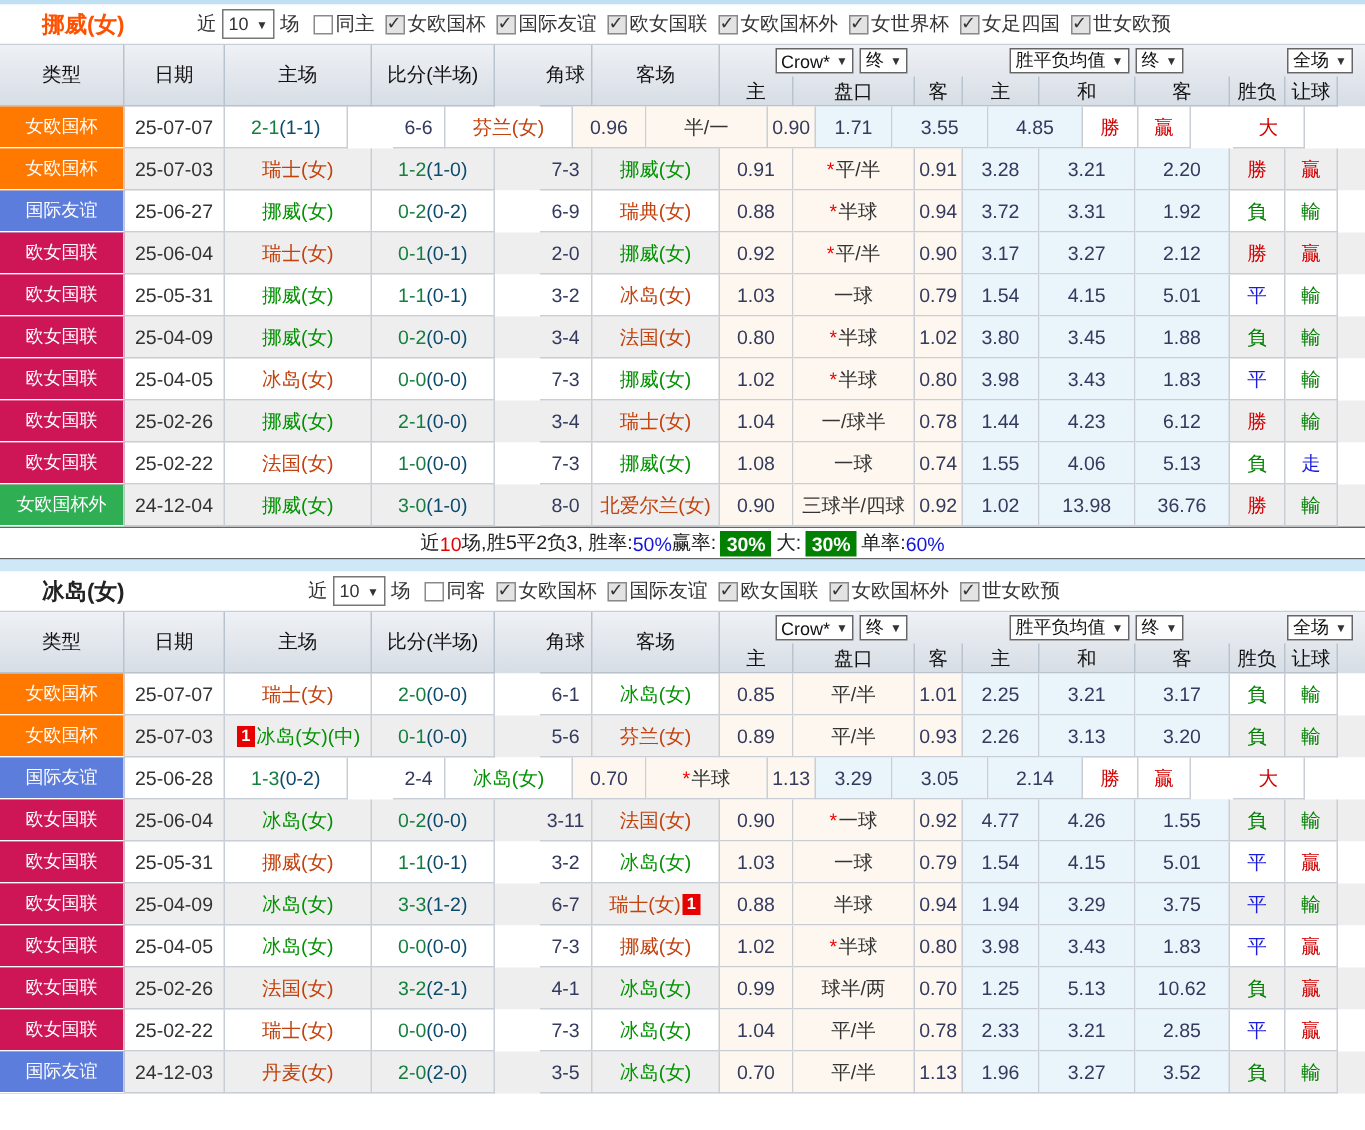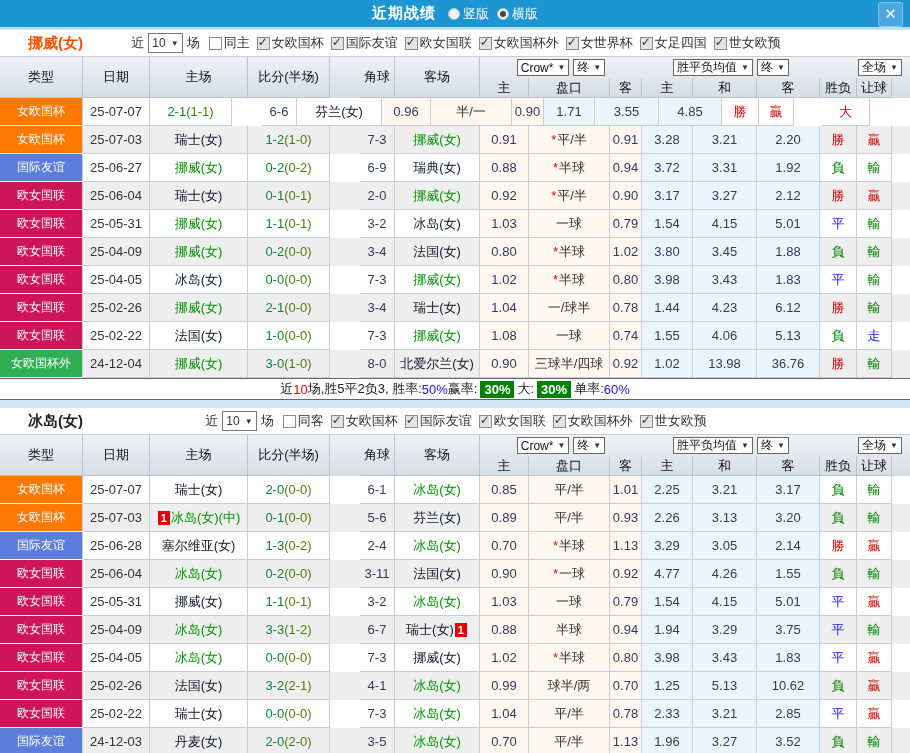--- a/index.html
+++ b/index.html
@@ -32,24 +32,24 @@
   .grid-row{display:flex;height:28px;box-sizing:border-box;background:#fff;}
   .grid-row.alt{background:#eeeeee;}
   .cell{box-sizing:border-box;border-right:1px solid #c9ced6;border-bottom:1px solid #c9ced6;display:flex;align-items:center;justify-content:center;overflow:hidden;white-space:nowrap;flex:none;}
   .c-type{width:83px;}.c-date{width:67px;}.c-home{width:98px;}.c-score{width:82px;}.c-corner{width:35px;margin-left:30px;}
   .c-away{width:85px;}.c-o1{width:49px;}.c-pk{width:81px;}.c-o2{width:32px;}
   .c-a1{width:51px;}.c-a2{width:64px;}.c-a3{width:63px;}
   .c-r1{width:37px;}.c-r2{width:35px;}.c-r3{width:48px;margin-left:28px;}
   .cream{background:#fdf7ef;}
   .blue{background:#e9f4fb;}
   .type-badge{color:#fff;font-size:12px;border-bottom:1px solid #fff;}
-  .tname{color:#0f172a;}
+  .tname{color:#c2410c;}
   .tname.focus{color:#019101;}
   .score{color:#15803d;}
-  .half{color:#4d7c0f;}
+  .half{color:#0c4a6e;}
   .num{color:#333a5e;}
   .star{color:#f30000;margin-right:1px;}
   .num-badge{background:#e60000;color:#fff;font-weight:bold;font-size:11px;padding:0 3px;line-height:14px;margin:0 1px;}
   .res{font-size:13px;}
 
   
   .thead{display:flex;height:41px;background:linear-gradient(#eef1f5,#d7dde5);font-size:13px;color:#111;align-items:flex-end;}
   .th-main{height:41px;border-right:1px solid #b9c3cd;border-bottom:1px solid #b9c3cd;display:flex;align-items:center;justify-content:center;box-sizing:border-box;flex:none;}
   .th-right{display:flex;flex-direction:column;flex:none;}
   .th-groups{display:flex;height:21px;box-sizing:border-box;}
@@ -65,30 +65,20 @@
   .seg-red{color:#e60000;}
   .seg-blue{color:#1414e0;}
   .seg-box{background:#018001;color:#fff;font-weight:bold;padding:1px 4px;margin:0 3px;}
   .band{height:8px;background:#cfe8f7;}
 </style>
 </head>
 <body>
 
 <div class="window">
 
-  <div class="titlebar">
-    <span class="tb-title">近期战绩</span>
-    <span class="tb-radios">
-        <span class="radio"></span>
-        <span class="radio-label">竖版</span>
-        <span class="radio checked"></span>
-        <span class="radio-label">横版</span>
-      </span>
-    <div class="close-btn">✕</div>
-  </div>
   <div class="titlebar-strip"></div>
 
   <div class="section">
     <div class="filter-row">
       <span class="team-name" style="color:#ff5000;">挪威(女)</span>
       <div class="filters">
           <span class="ftxt">近</span>
           <span class="mini-select">
             <span>10</span>
             <span class="arrow">▼</span>
@@ -566,23 +556,20 @@
             <div class="cell c-a1 blue num">2.26</div>
             <div class="cell c-a2 blue num">3.13</div>
             <div class="cell c-a3 blue num">3.20</div>
             <div class="cell res c-r1" style="color: rgb(1, 128, 1);">負</div>
             <div class="cell res c-r2" style="color: rgb(1, 128, 1);">輸</div>
             <div class="cell res c-r3" style="color: rgb(1, 128, 1);">小</div>
           </div>
           <div class="grid-row">
             <div class="cell c-type type-badge" style="background: rgb(92, 125, 219);">国际友谊</div>
             <div class="cell c-date">25-06-28</div>
-            <div class="cell c-home">
-              <span class="tname">塞尔维亚(女)</span>
-            </div>
             <div class="cell c-score">
               <span class="score">1-3</span>
               <span class="half">(0-2)</span>
             </div>
             <div class="cell c-corner num">2-4</div>
             <div class="cell c-away">
               <span class="tname focus">冰岛(女)</span>
             </div>
             <div class="cell c-o1 cream num">0.70</div>
             <div class="cell c-pk cream">

